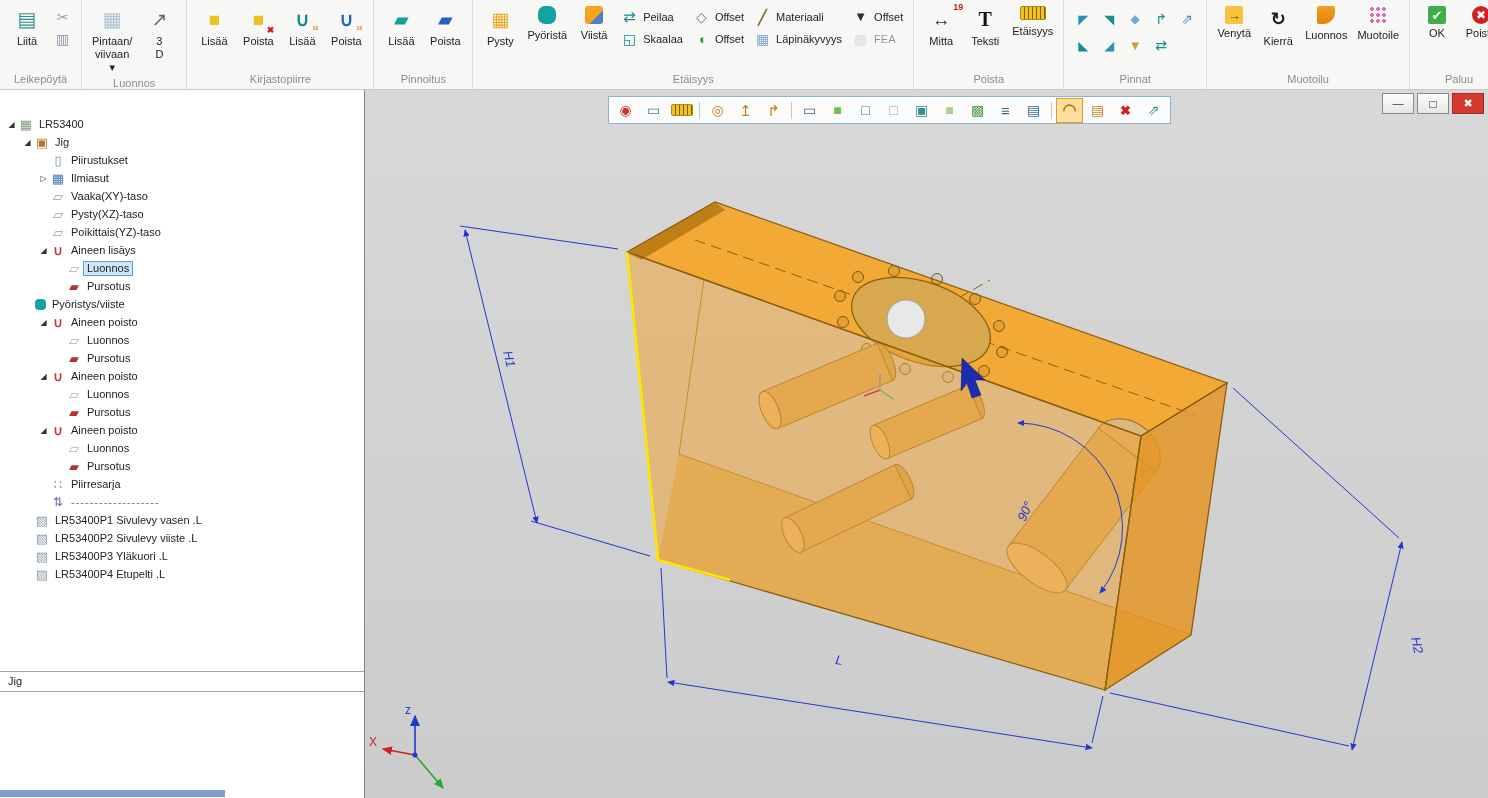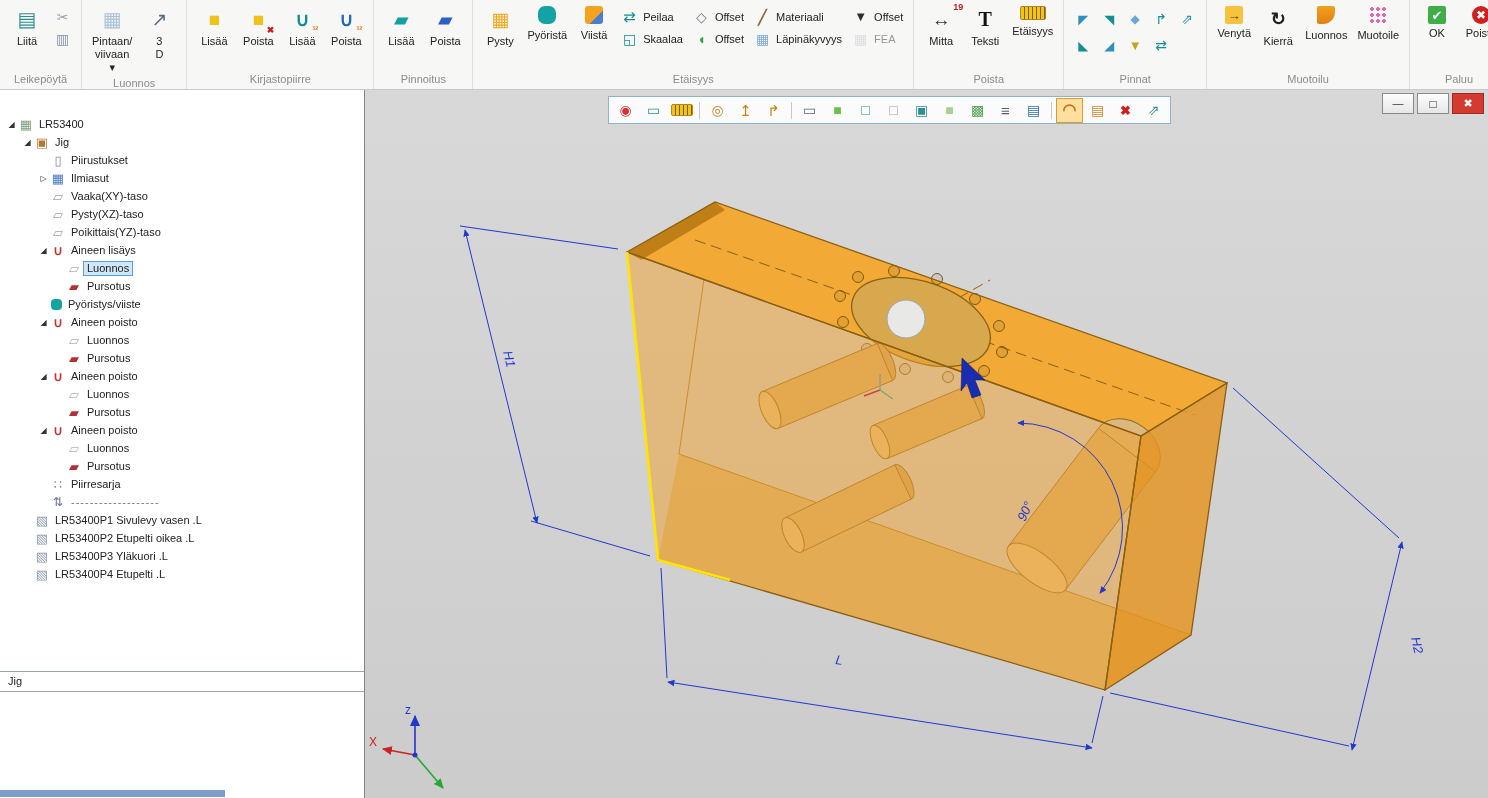--- a/index.html
+++ b/index.html
@@ -411,21 +411,21 @@
         </span>
         <span class="tlabel sel">Luonnos</span>
       </div>
       <div class="trow" style="padding-left: 54px;">
         <span class="texp"></span>
         <span class="ic tico" style="width: 14px; height: 14px;">
           <span style="color: rgb(178, 50, 50); font-size: 13px;">▰</span>
         </span>
         <span class="tlabel">Pursotus</span>
       </div>
-      <div class="trow" style="padding-left: 38px;">
+      <div class="trow" style="padding-left: 22px;">
         <span class="texp"></span>
         <span class="ic tico" style="width: 11px; height: 11px; background: rgb(20, 163, 163); border-radius: 4px;"></span>
         <span class="tlabel">Pyöristys/viiste</span>
       </div>
       <div class="trow" style="padding-left: 38px;">
         <span class="texp">◢</span>
         <span class="ic tico" style="width: 14px; height: 14px;">
           <span style="color: rgb(192, 52, 52); font-size: 13px; font-weight: bold;">∪</span>
         </span>
         <span class="tlabel">Aineen poisto</span>
@@ -505,21 +505,21 @@
         <span class="ic tico" style="width: 14px; height: 14px;">
           <span style="color: rgb(136, 152, 170); font-size: 13px;">▧</span>
         </span>
         <span class="tlabel">LR53400P1 Sivulevy vasen .L</span>
       </div>
       <div class="trow" style="padding-left: 22px;">
         <span class="texp"></span>
         <span class="ic tico" style="width: 14px; height: 14px;">
           <span style="color: rgb(136, 152, 170); font-size: 13px;">▧</span>
         </span>
-        <span class="tlabel">LR53400P2 Etupelti oikea .L</span>
+        <span class="tlabel">LR53400P2 Sivulevy viiste .L</span>
       </div>
       <div class="trow" style="padding-left: 22px;">
         <span class="texp"></span>
         <span class="ic tico" style="width: 14px; height: 14px;">
           <span style="color: rgb(136, 152, 170); font-size: 13px;">▧</span>
         </span>
         <span class="tlabel">LR53400P3 Yläkuori .L</span>
       </div>
       <div class="trow" style="padding-left: 22px;">
         <span class="texp"></span>

